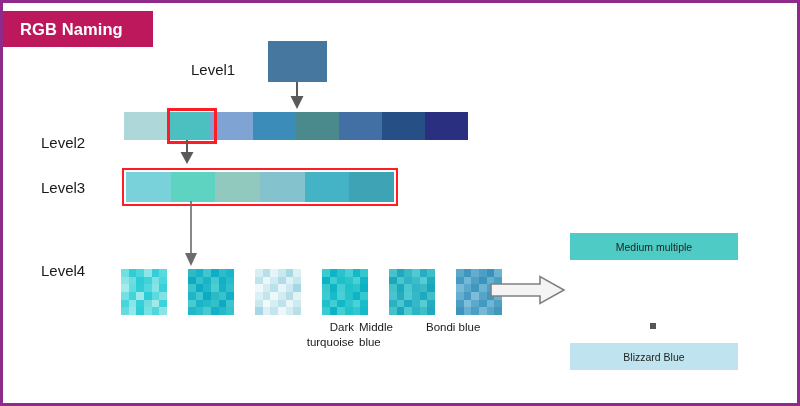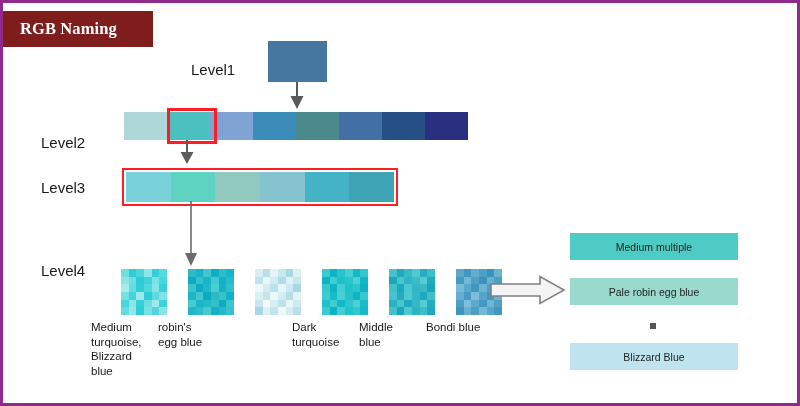--- a/index.html
+++ b/index.html
@@ -150,21 +150,21 @@
   #block-arrow{
     position:absolute;left:487px;top:272px;
     width:76px;height:30px;
   }
 </style>
 </head>
 <body>
 
 <div id="slide" style="border-color: rgb(142, 42, 139);">
 
-  <div id="title-tab" style="background: #7f1d1d; font-family: Liberation Serif, serif;">
+  <div id="title-tab" style="background: #be185d;">
     <span class="t">RGB Naming</span>
   </div>
 
   <div class="level-label" style="left:188px;top:58px;">Level1</div>
   <div class="level-label" style="left:38px;top:131px;">Level2</div>
   <div class="level-label" style="left:38px;top:176px;">Level3</div>
   <div class="level-label" style="left:38px;top:259px;">Level4</div>
 
   <div id="level1-swatch" style="background: rgb(69, 119, 159);"></div>
 
@@ -430,32 +430,29 @@
         <i style="background: rgb(81, 159, 197);"></i>
         <i style="background: rgb(61, 149, 189);"></i>
         <i style="background: rgb(102, 176, 209);"></i>
         <i style="background: rgb(77, 158, 196);"></i>
         <i style="background: rgb(117, 185, 215);"></i>
         <i style="background: rgb(88, 167, 201);"></i>
         <i style="background: rgb(66, 151, 191);"></i>
       </div>
     </div>
   <div id="level4-labels">
-      <div class="l4-label" style="left: 0px; width: 64px;">Medium turquoise, Blizzard blue</div>
-      <div class="l4-label" style="left: 67px; width: 46px;">robin's egg blue</div>
-      <div class="l4-label" style="left: 201px; width: 62px;">Dark turquoise</div>
+      <div class="l4-label" style="left: 201px; width: 62px; text-align: right;">Dark turquoise</div>
       <div class="l4-label" style="left: 268px; width: 55px;">Middle blue</div>
       <div class="l4-label" style="left: 335px; width: 55px;">Bondi blue</div>
     </div>
 
 
   <svg id="block-arrow" viewBox="0 0 76 30">
     <polygon points="1,9 50,9 50,1.5 74,15 50,28.5 50,21 1,21" fill="#f4f4f4" stroke="#808080" stroke-width="1.6" stroke-linejoin="miter"></polygon>
   </svg>
 
   <div id="anchor-zone">
     <div id="anchor-dot" style="top: 90px;"></div>
   <div class="anchor-bar" style="top: 0px; background: rgb(78, 203, 196);">Medium multiple</div>
-      <div class="anchor-bar" style="top: 45px; background: rgb(154, 217, 205);">Pale robin egg blue</div>
       <div class="anchor-bar" style="top: 110px; background: rgb(191, 228, 239);">Blizzard Blue</div>
     </div>
 
 </div>
 
 </body></html>

